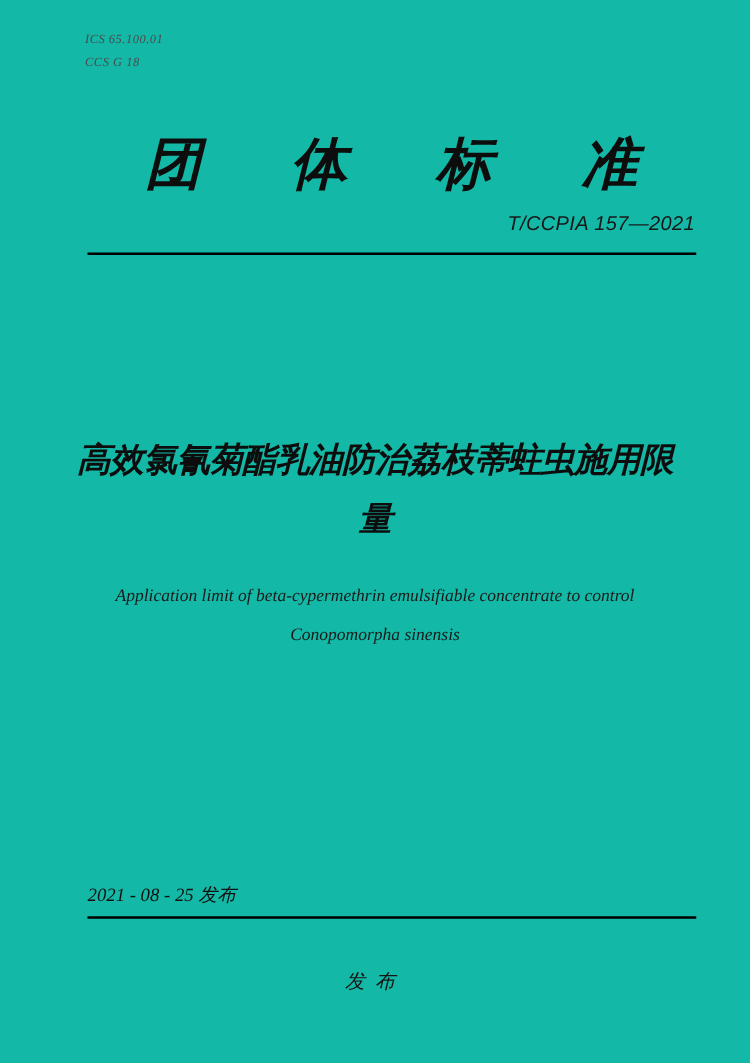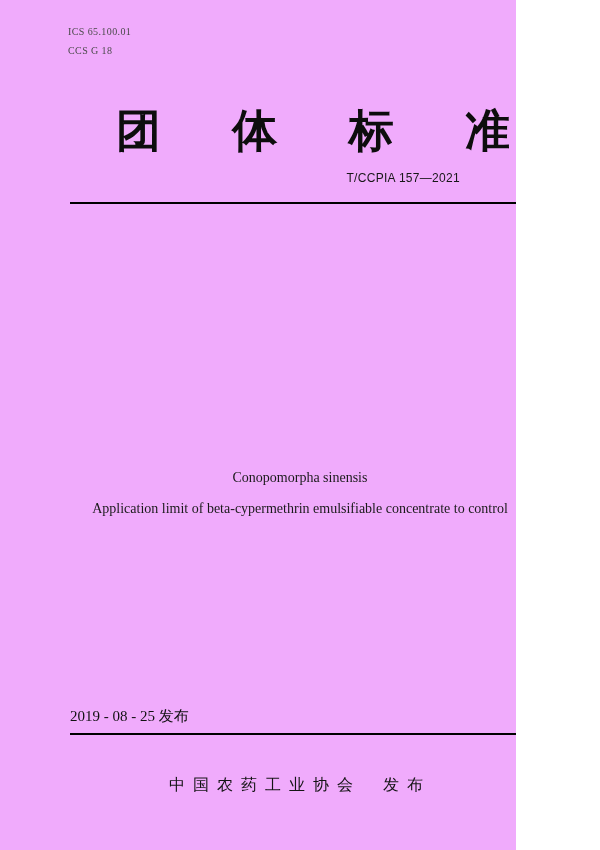--- a/index.html
+++ b/index.html
@@ -2,26 +2,27 @@
 <html><head>
 <meta charset="utf-8">
 <style>
   html, body {
     margin: 0;
     padding: 0;
     background: #ffffff;
   }
   .page {
     position: relative;
-    width: 516px;
+    width: 600px;
     height: 850px;
-    background: #f0abfc;
+    background: #14b8a6;
     overflow: hidden;
     font-family: "Liberation Serif", serif;
     color: #111111;
+    font-style: italic;
   }
 
   
   .ics-block {
     position: absolute;
     left: 68px;
     top: 22px;
     font-family: "Liberation Serif", serif;
     font-size: 10px;
     line-height: 19px;
@@ -40,24 +41,24 @@
     font-family: "Liberation Sans", sans-serif;
     font-weight: 700;
     font-size: 45px;
     line-height: 1.1;
     color: #0d0d0d;
   }
 
   
   .standard-number {
     position: absolute;
-    right: 56px;
+    right: 44px;
     top: 171px;
     font-family: "Liberation Sans", sans-serif;
-    font-size: 12px;
+    font-size: 16px;
     letter-spacing: 0.3px;
     color: #171717;
   }
 
   .rule {
     position: absolute;
     left: 70px;
     width: 487px;
     background: #000000;
   }
@@ -135,30 +136,33 @@
     <span>团</span>
     <span>体</span>
     <span>标</span>
     <span>准</span>
   </div>
 
   <div class="standard-number">T/CCPIA 157—2021</div>
 
   <div class="rule rule-top"></div>
 
+  <div class="title-zh">
+    <div>高效氯氰菊酯乳油防治荔枝蒂蛀虫施用限</div>
+    <div>量</div>
+  </div>
 
   <div class="title-en">
+    <div>Application limit of beta-cypermethrin emulsifiable concentrate to control</div>
     <div>Conopomorpha sinensis</div>
-    <div>Application limit of beta-cypermethrin emulsifiable concentrate to control</div>
   </div>
 
   <div class="dates-row">
-    <span>2019 - 08 - 25 发布</span>
+    <span>2021 - 08 - 25 发布</span>
   </div>
 
   <div class="rule rule-bottom"></div>
 
   <div class="publisher-row">
-    <span>中国农药工业协会</span>
     <span>发布</span>
   </div>
 
 </div>
 
 </body></html>

